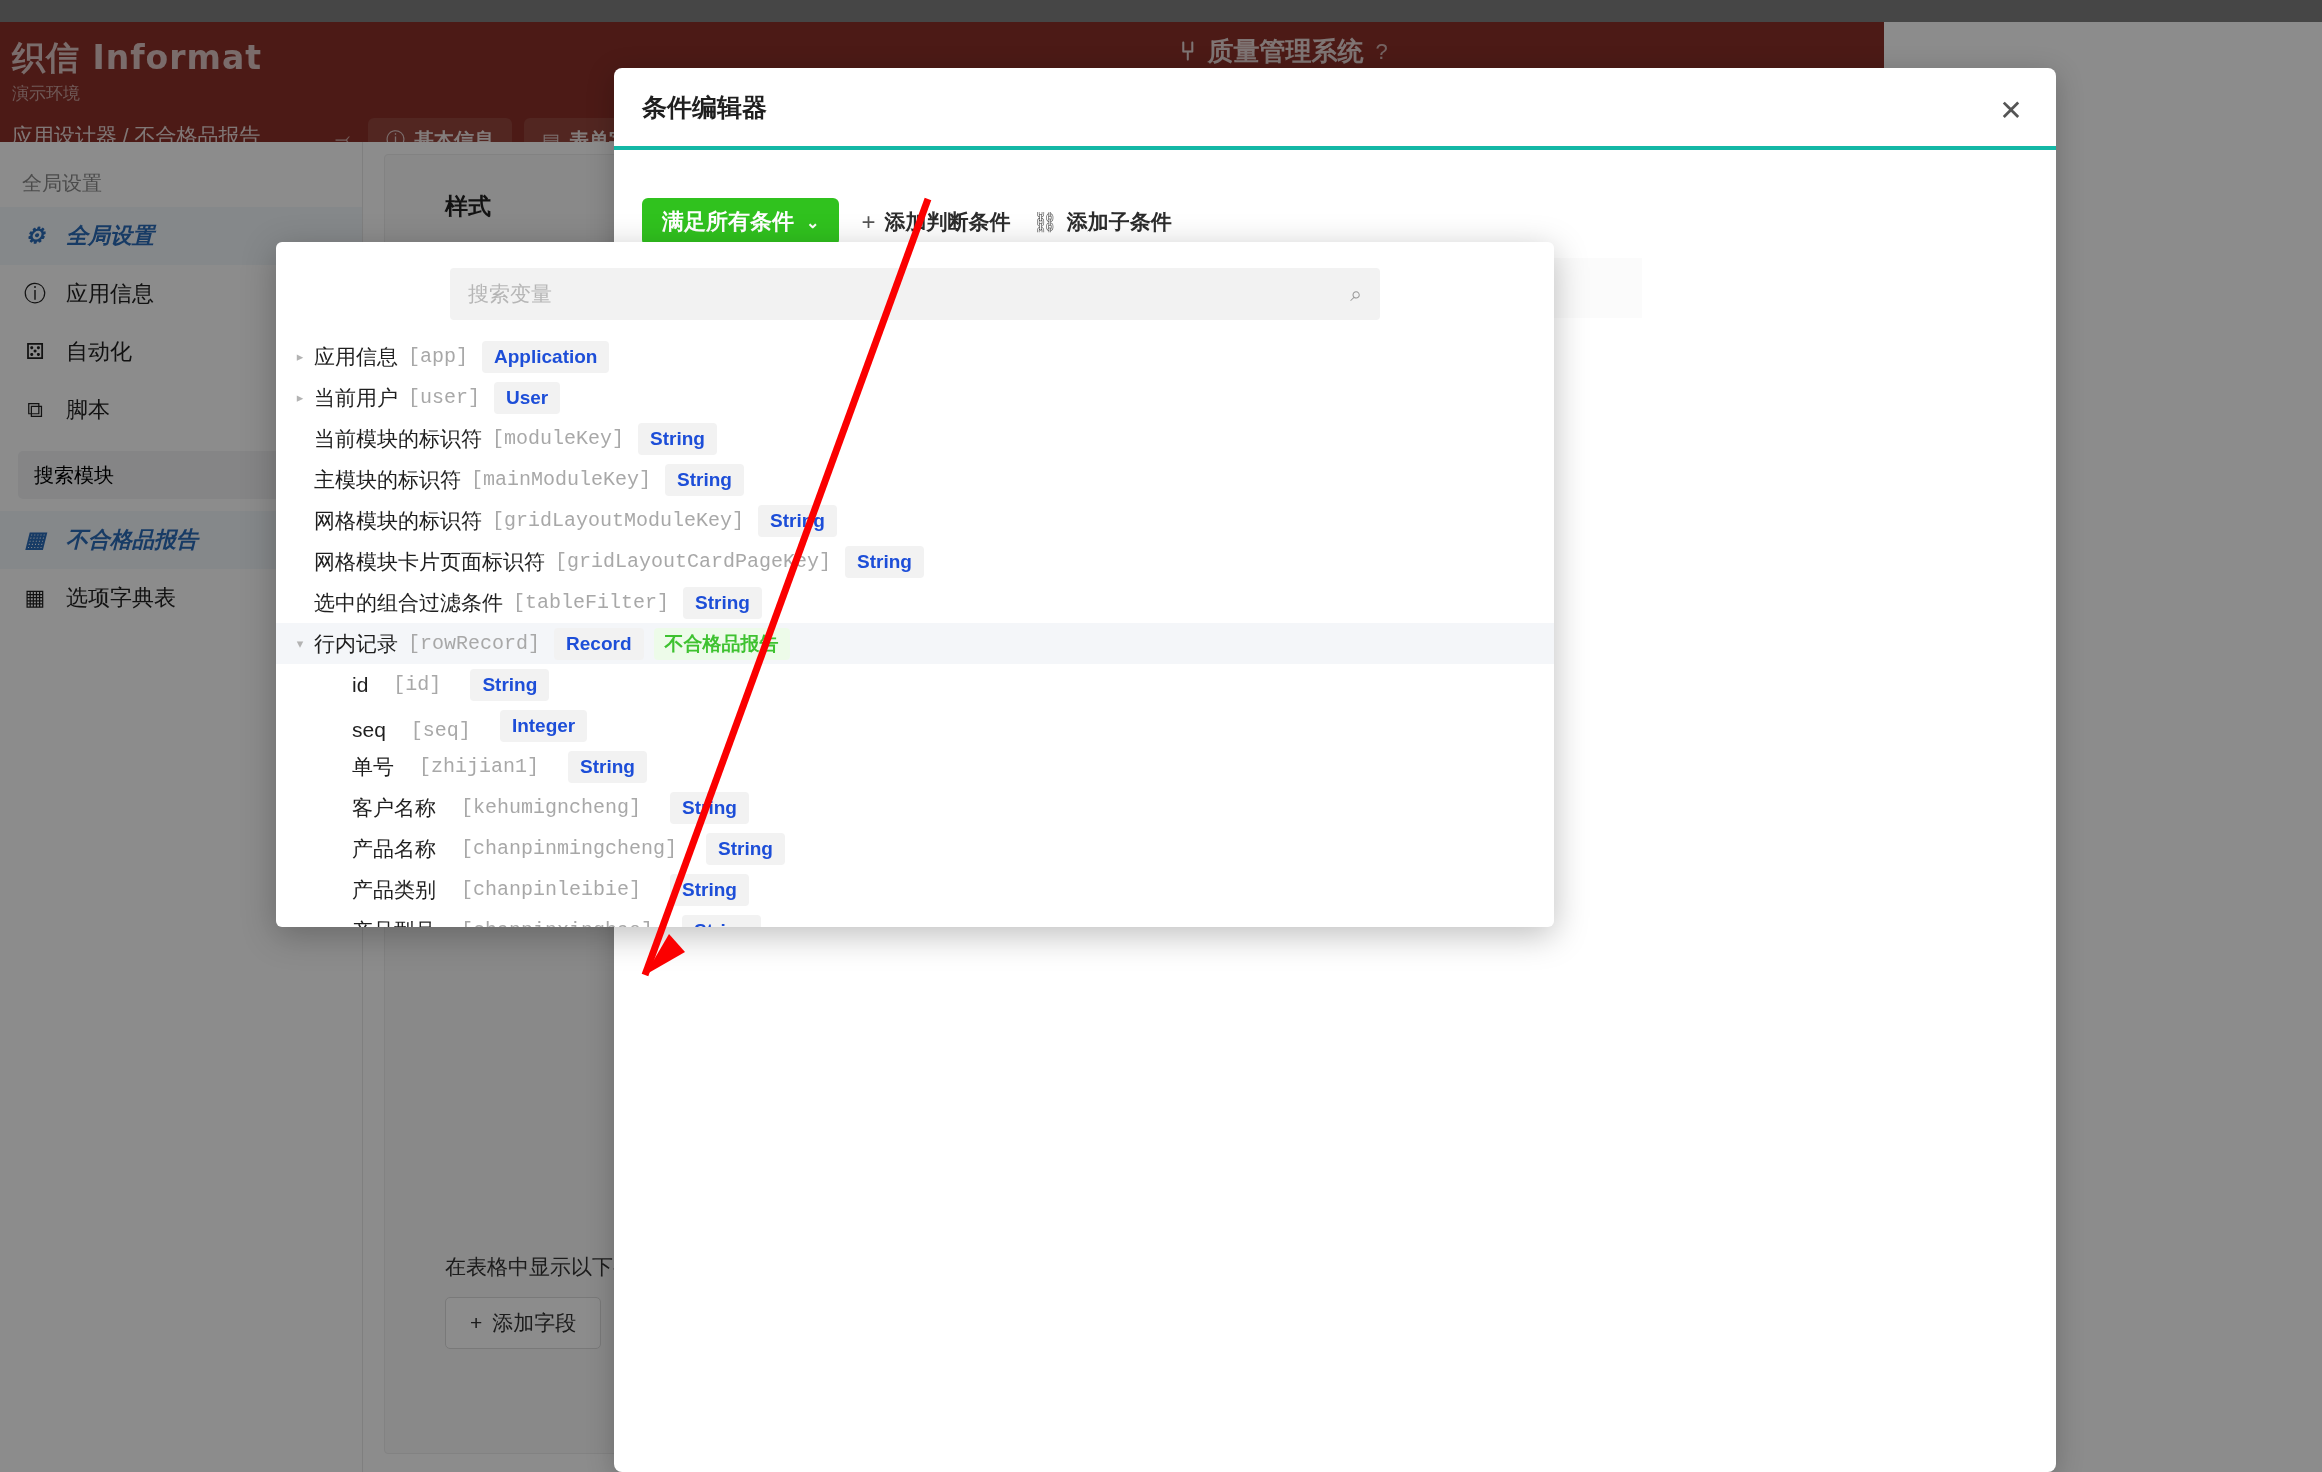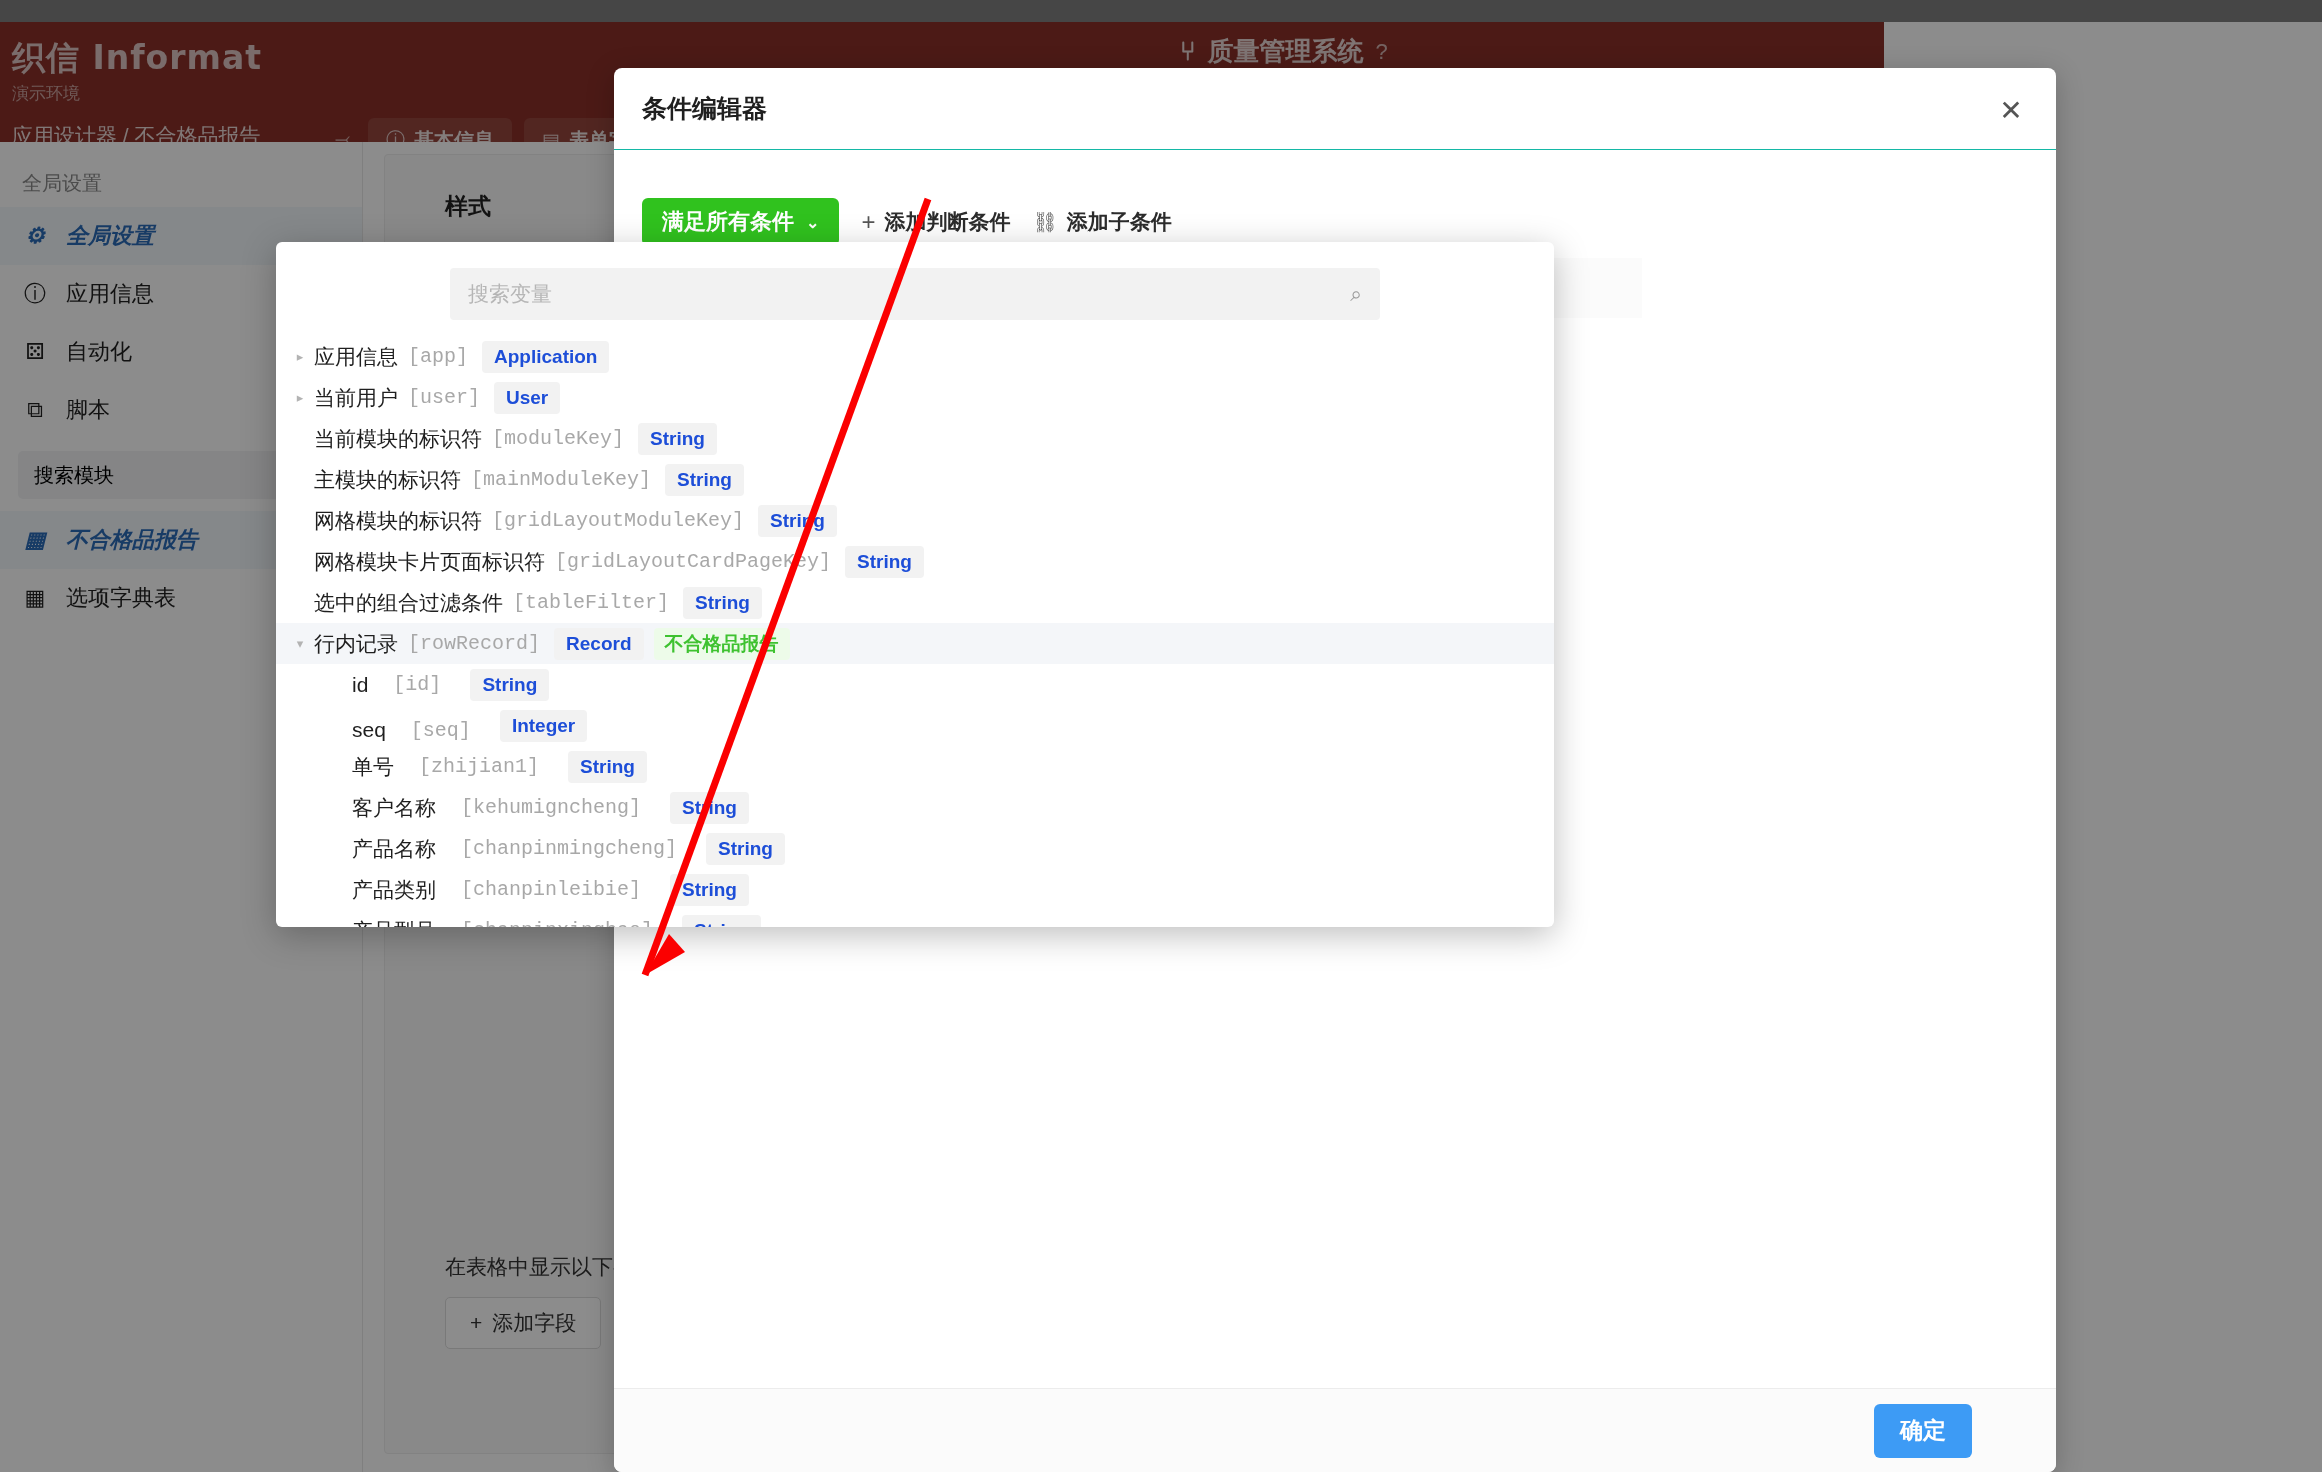--- a/index.html
+++ b/index.html
@@ -120,21 +120,21 @@
   }
 
   
   .modal {
     position: absolute; left: 614px; top: 68px; width: 1442px; height: 1404px;
     background: #ffffff; border-radius: 8px;
     box-shadow: 0 6px 28px rgba(0,0,0,0.22);
     overflow: hidden;
   }
   .modal-head {
-    position: relative; height: 82px; border-bottom: 1px solid #14b8a6;
+    position: relative; height: 82px; border-bottom: 4px solid #14b8a6;
     display: flex; align-items: center; padding: 0 28px;
   }
   .modal-title { font-size: 25px; font-weight: 700; color: #1f1f1f; }
   .modal-close {
     position: absolute; right: 28px; top: 26px; width: 34px; height: 34px;
     display:flex; align-items:center; justify-content:center;
     color:#555; font-size: 28px; line-height:1;
   }
   .modal-body { position: relative; height: 1238px; }
   .cond-row {
@@ -335,23 +335,20 @@
           <span class="pl">+</span>
           <span>添加判断条件</span>
         </div>
         <div class="link-act">
           <span class="tree-ico">⛓</span>
           <span>添加子条件</span>
         </div>
       </div>
     </div>
 
-    <div class="modal-foot">
-      <div class="ok-btn">确定</div>
-    </div>
   </div>
 
   <div class="var-panel">
     <div class="var-search-wrap">
       <div class="var-search">
         <span class="ph">搜索变量</span>
         <span class="mag">⌕</span>
       </div>
     </div>
     <div class="var-list" id="var-list">

